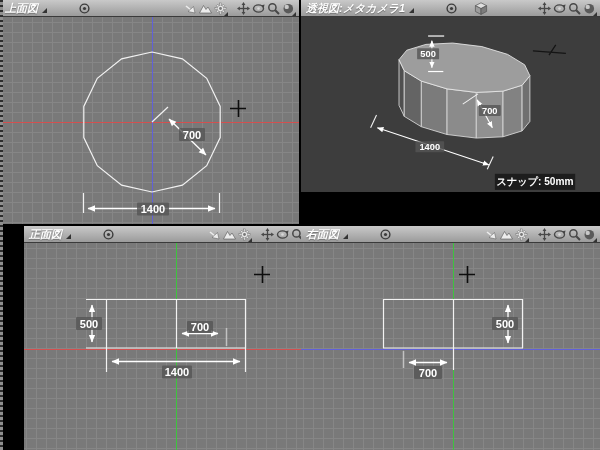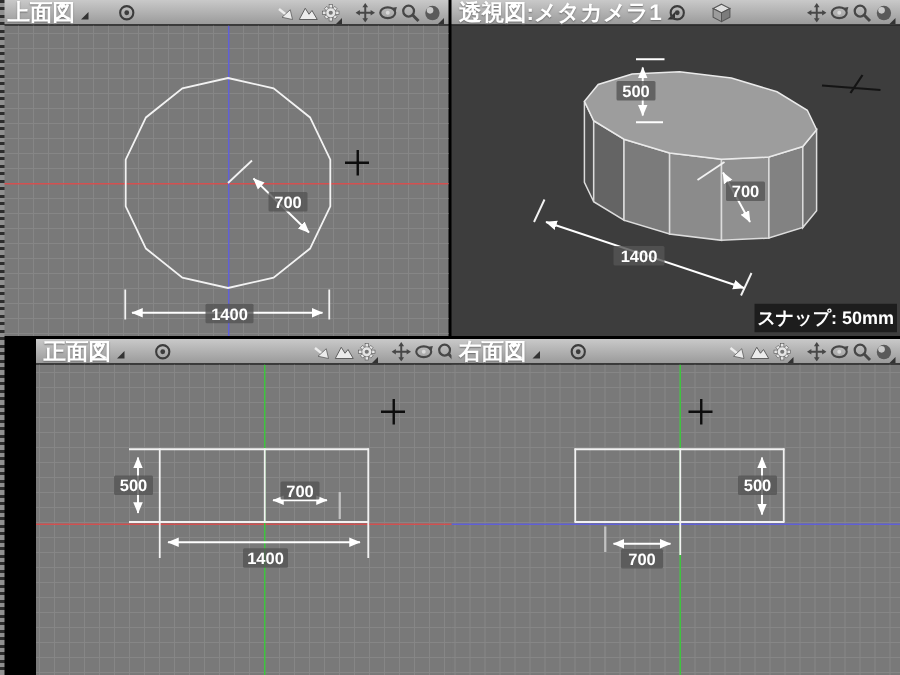--- a/index.html
+++ b/index.html
@@ -1,28 +1,28 @@
 <!DOCTYPE html>
 <html><head>
 <meta charset="utf-8">
 <style>
   html,body{margin:0;padding:0;background:#222;}
   .app{position:relative;width:600px;height:450px;background:#000;overflow:hidden;
        font-family:"Liberation Sans","DejaVu Sans",sans-serif;}
   .viewport{position:absolute;display:flex;flex-direction:column;}
   .vp-tl{left:0;top:0;width:299px;height:224px;}
-  .vp-tr{left:301px;top:0;width:299px;height:224px;}
+  .vp-tr{left:301px;top:0;width:299px;height:192px;}
   .vp-bl{left:0;top:226px;width:299px;height:224px;margin-left:24px;}
   .vp-br{left:301px;top:226px;width:299px;height:224px;}
 
   .titlebar{flex:0 0 16px;height:16px;background:linear-gradient(#c9c9c9,#9b9b9b);
             border-bottom:1px solid #3a3a3a;display:flex;align-items:center;
             padding:0 3px 0 5px;box-sizing:content-box;position:relative;z-index:2;}
-  .vtitle{color:#fff;font-size:15px;font-weight:bold;text-shadow:0 1px 1px #6d6d6d;
-          display:flex;align-items:center;gap:4px;white-space:nowrap;}
+  .vtitle{color:#fff;font-size:11px;font-weight:bold;text-shadow:0 1px 1px #6d6d6d;
+          display:flex;align-items:center;gap:4px;white-space:nowrap;font-style:italic;}
   .vtitle.w-ortho{width:72px;}
   .vtitle.w-persp{width:138px;}
   .dd{width:0;height:0;border-left:5px solid transparent;border-bottom:5px solid #333;
       display:inline-block;margin-top:4px;}
   .tb-icon{width:15px;height:15px;display:flex;align-items:center;justify-content:center;
            position:relative;flex:0 0 auto;}
   .tb-icon svg{display:block;}
   .corner{position:absolute;right:0;bottom:0;width:0;height:0;
           border-left:4px solid transparent;border-bottom:4px solid #333;}
   .push{margin-left:auto;}

